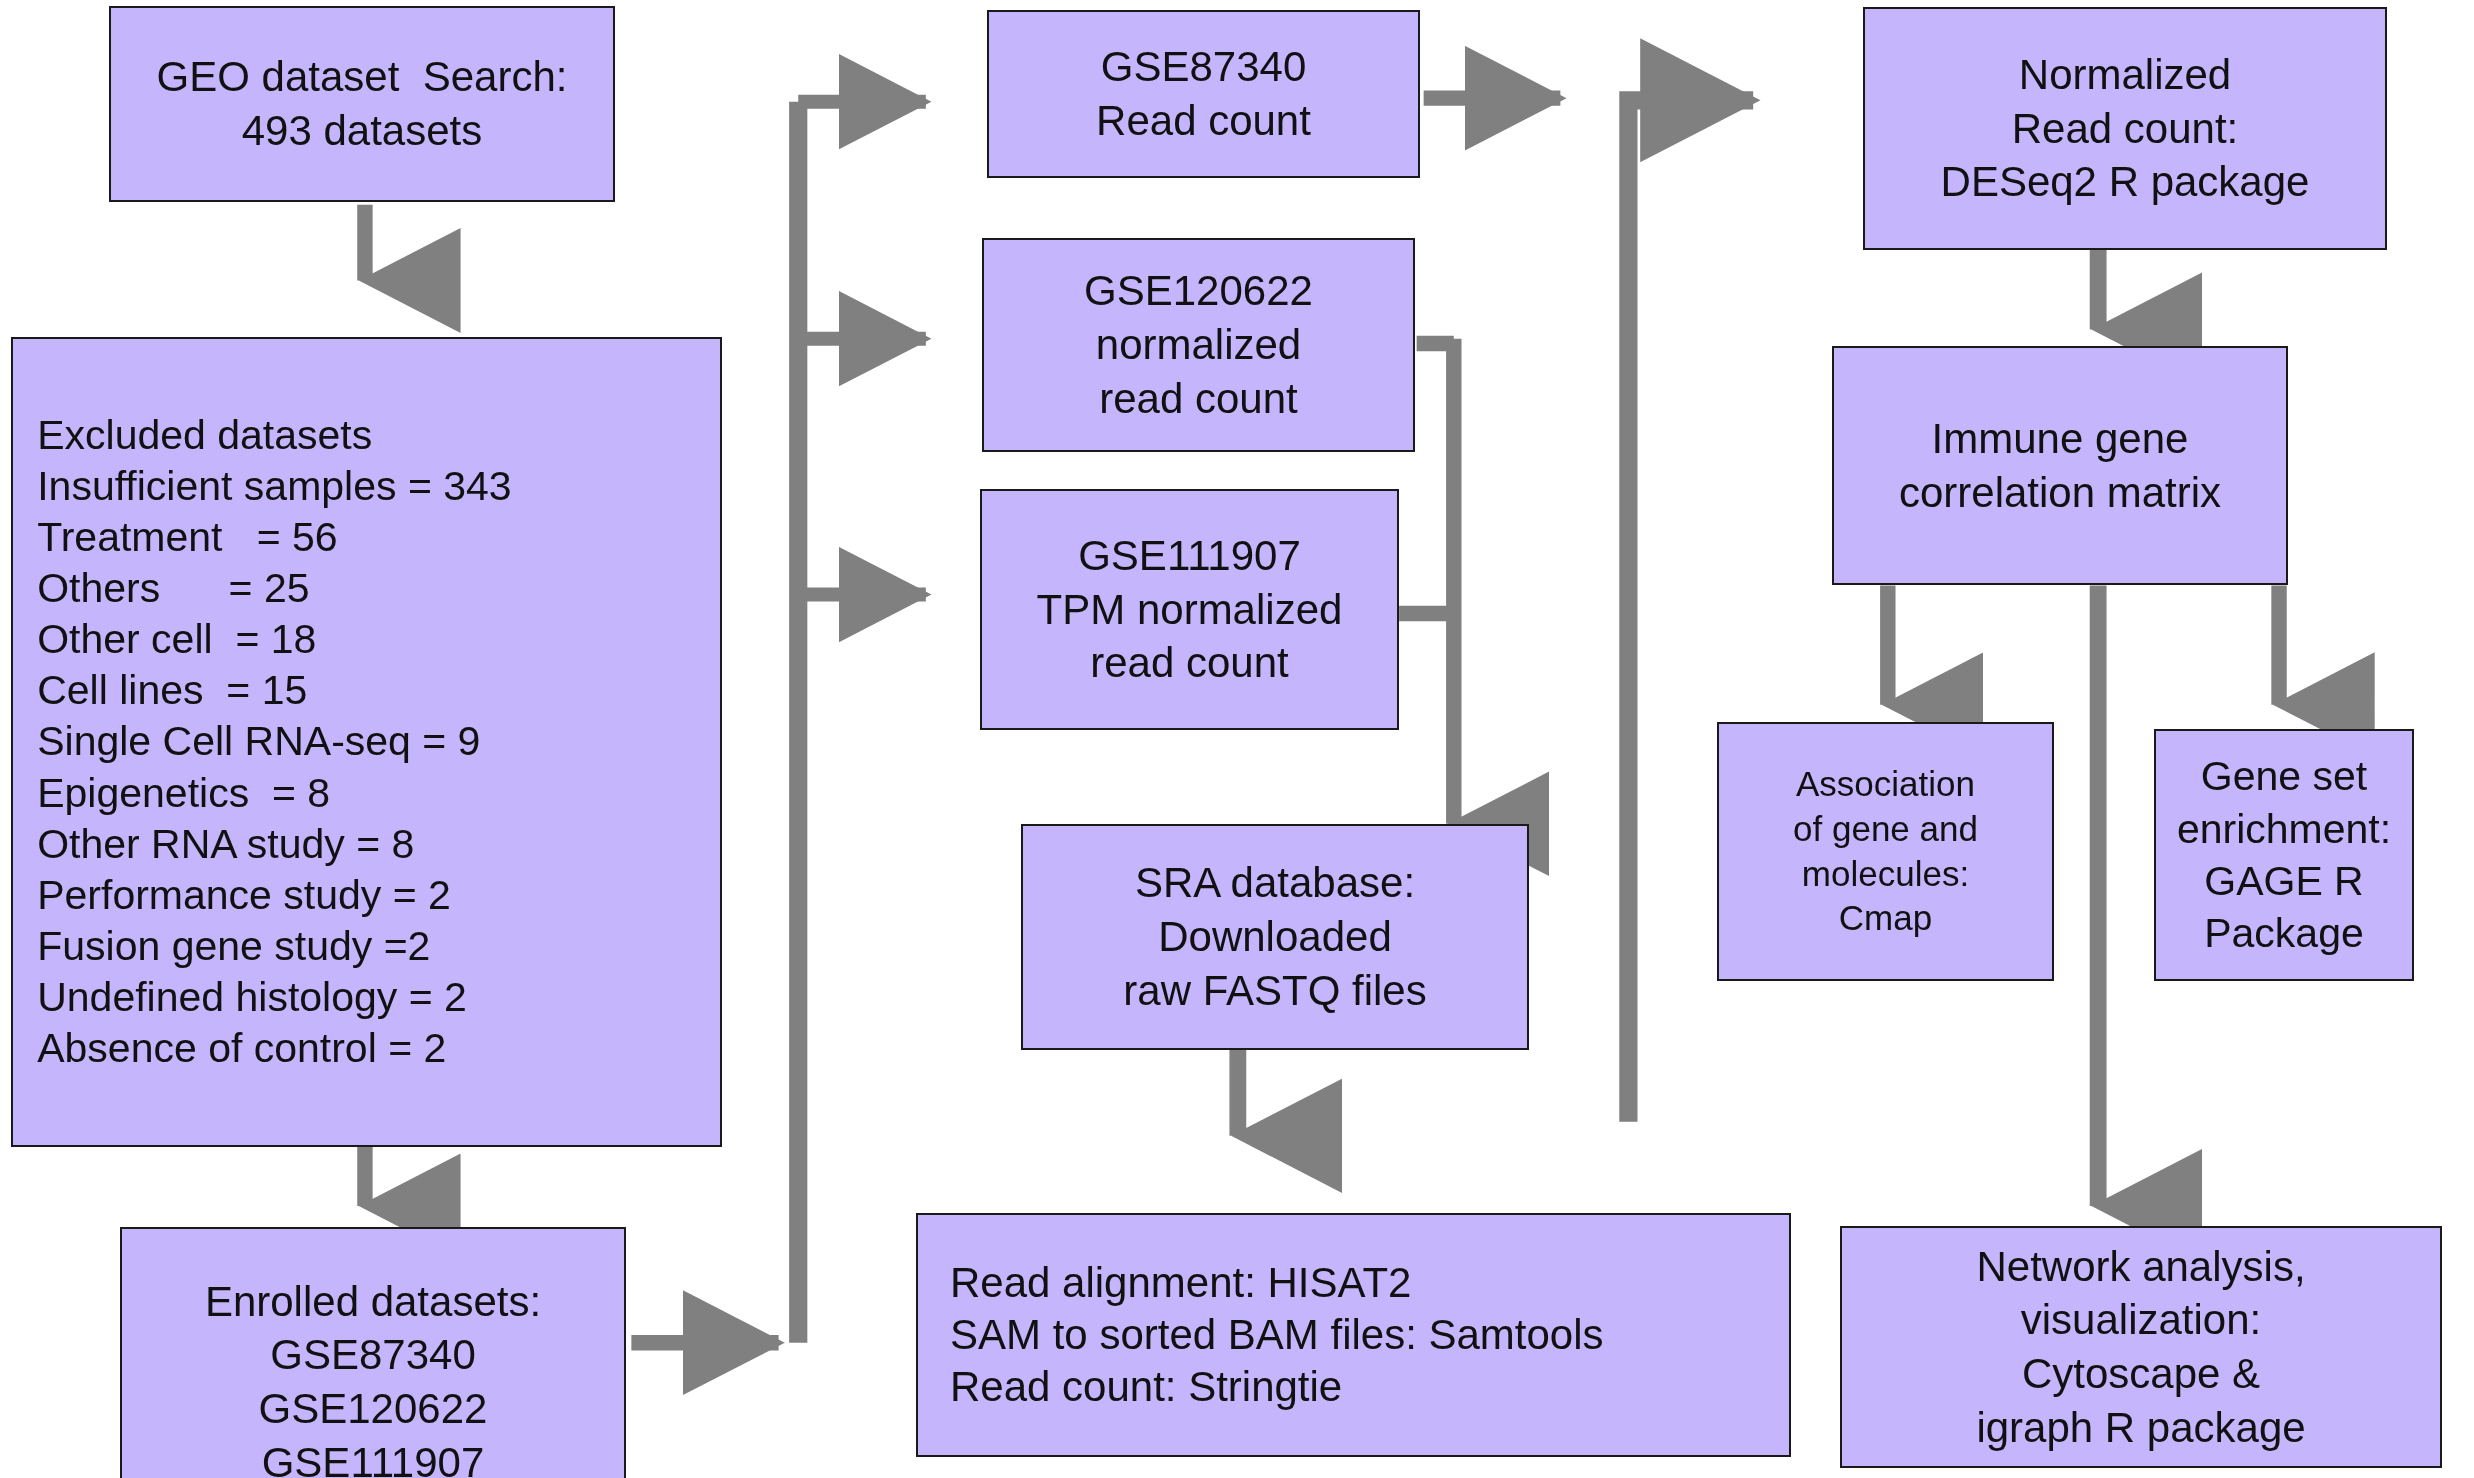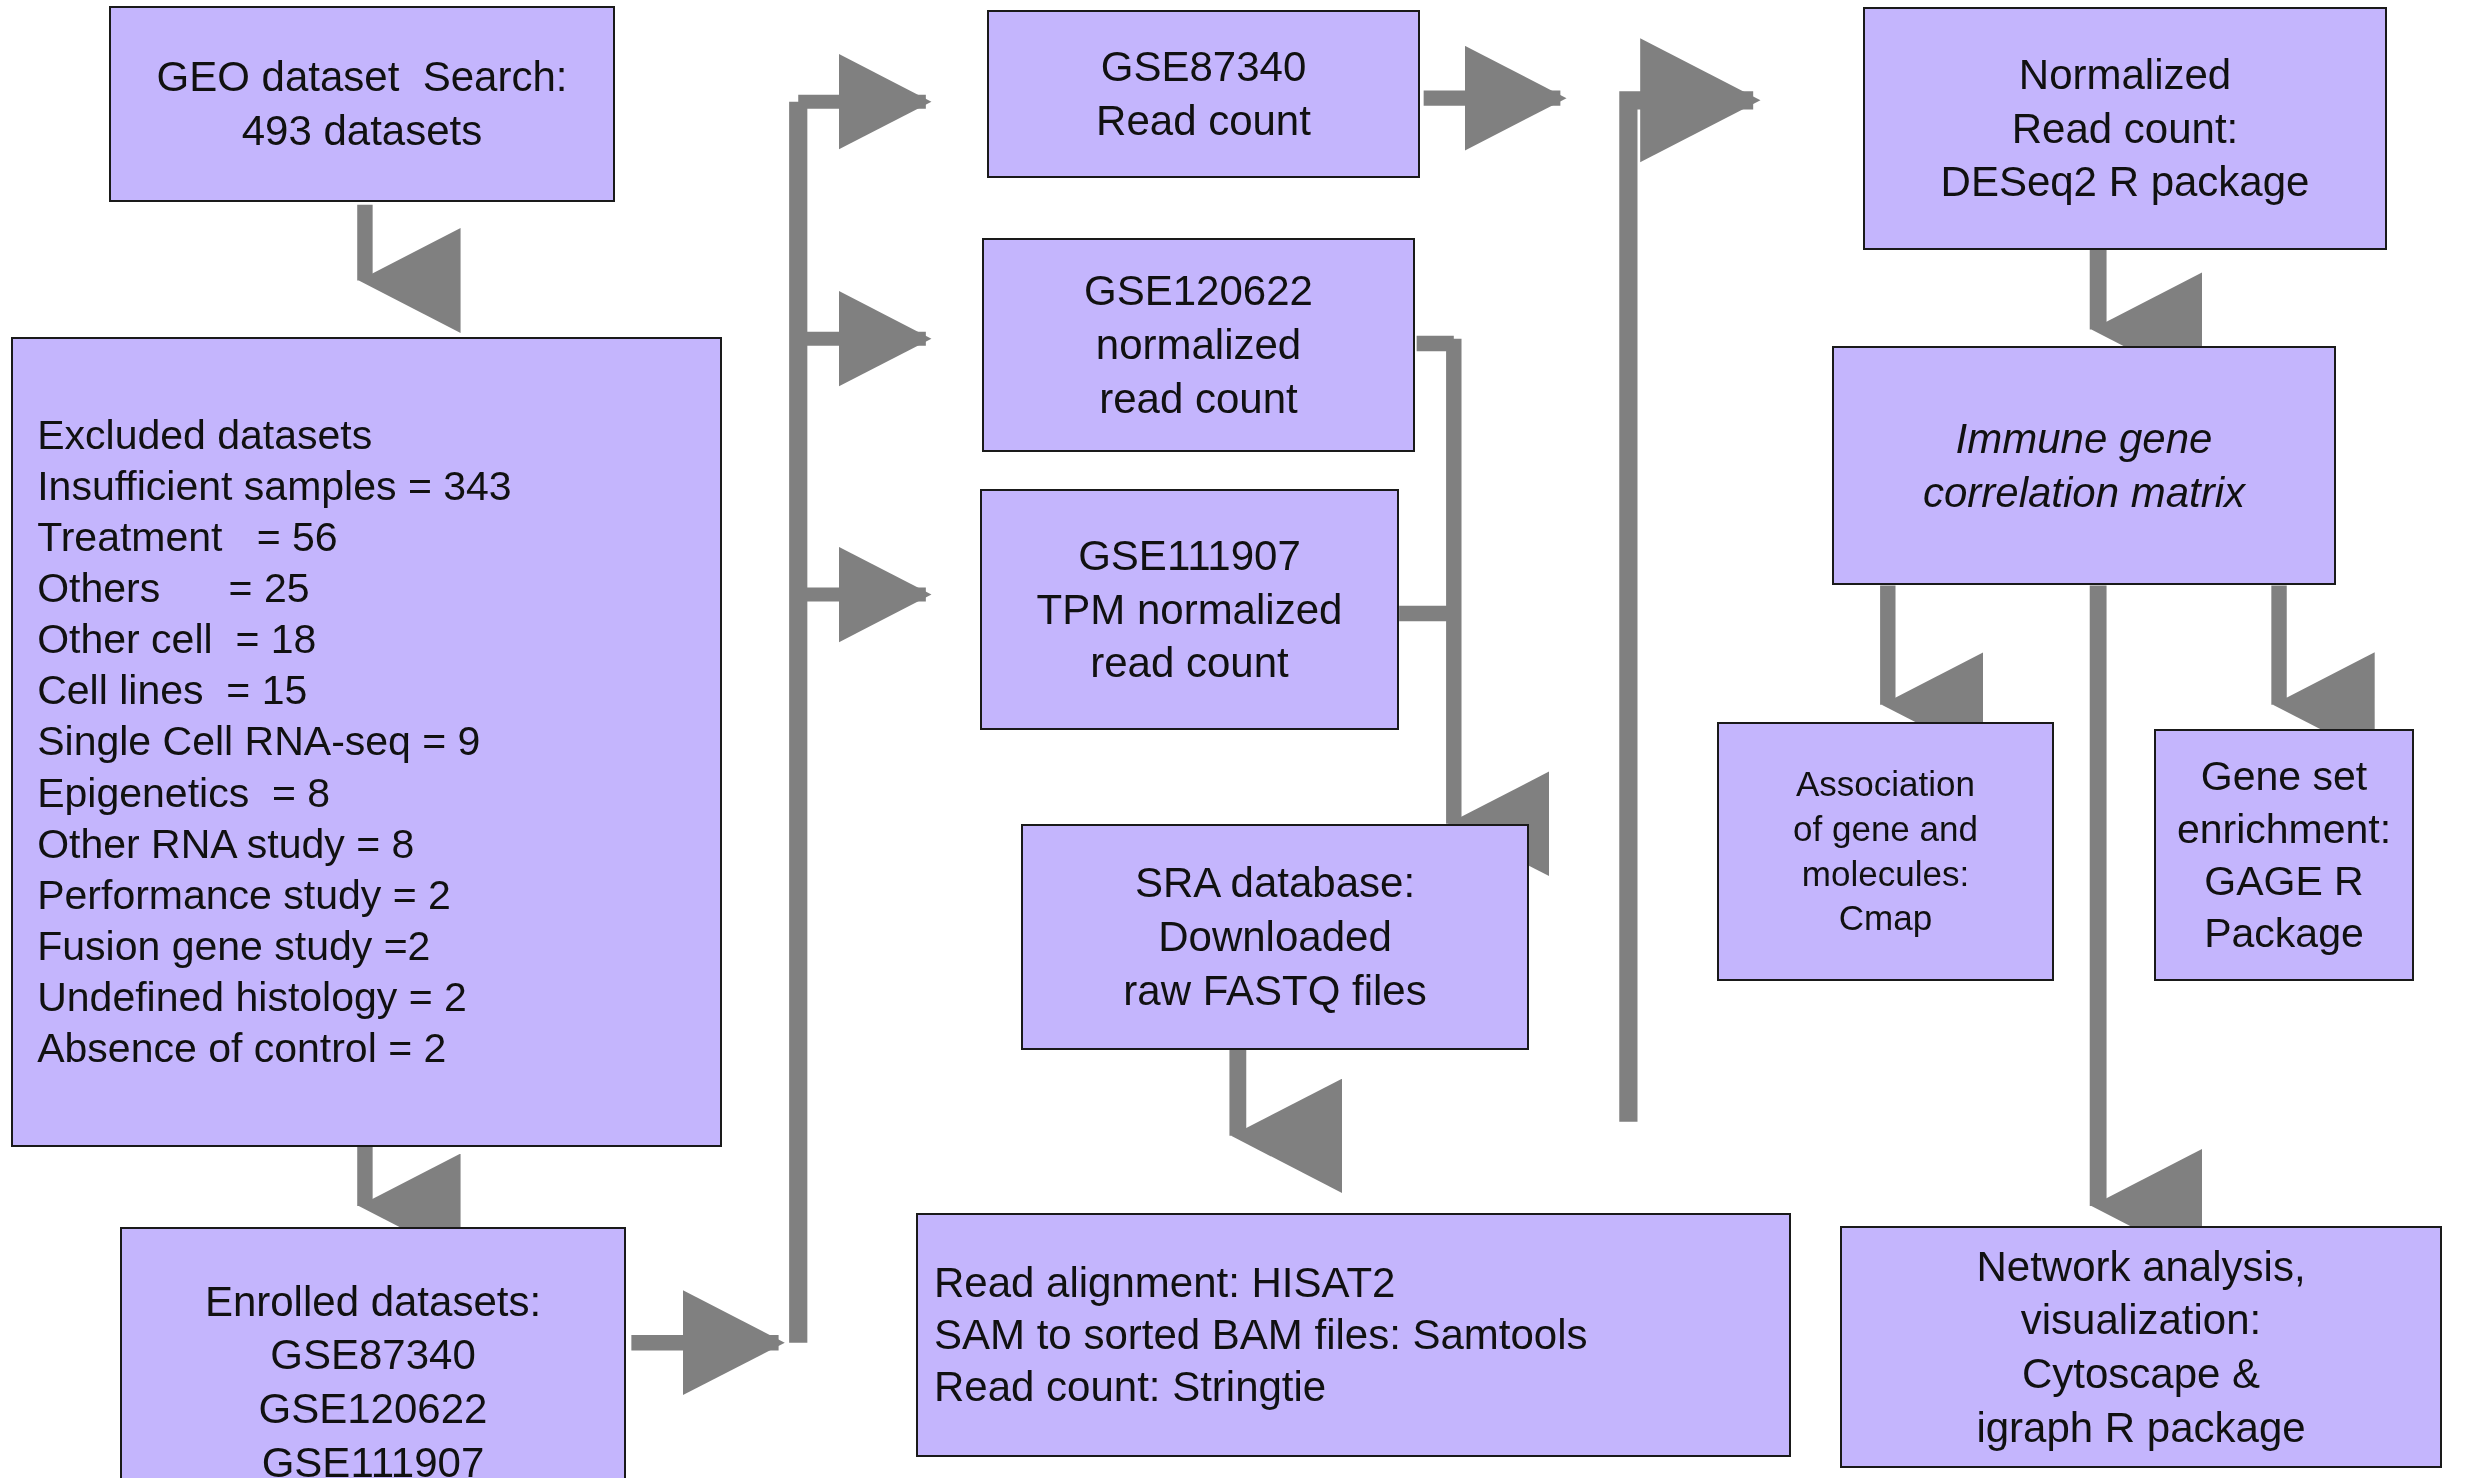--- a/index.html
+++ b/index.html
@@ -152,33 +152,33 @@
     <span class="line">TPM normalized</span>
     <span class="line">read count</span>
   </div>
 
   <div class="node center" style="left:983px; top:824px; width:508px; height:226px;margin-left:38px;">
     <span class="line">SRA database:</span>
     <span class="line">Downloaded</span>
     <span class="line">raw FASTQ files</span>
   </div>
 
-  <div class="node left" style="left:916px; top:1182px; width:875px; height:244px; padding-left:16px;">
+  <div class="node left" style="left:916px; top:1182px; width:875px; height:244px; padding-left:32px;">
     <span class="line">Read alignment: HISAT2</span>
     <span class="line">SAM to sorted BAM files: Samtools</span>
     <span class="line">Read count: Stringtie</span>
   </div>
 
   <div class="node center" style="left:1863px; top:7px; width:524px; height:243px;">
     <span class="line">Normalized</span>
     <span class="line">Read count:</span>
     <span class="line">DESeq2 R package</span>
   </div>
 
-  <div class="node center" style="left:1832px; top:346px; width:504px; height:239px;font-style:italic;">
+  <div class="node center" style="left:1832px; top:346px; width:456px; height:239px;">
     <span class="line">Immune gene</span>
     <span class="line">correlation matrix</span>
   </div>
 
   <div class="node center" style="left:1717px; top:722px; width:337px; height:259px; font-size:35px;">
     <span class="line">Association</span>
     <span class="line">of gene and</span>
     <span class="line">molecules:</span>
     <span class="line">Cmap</span>
   </div>

